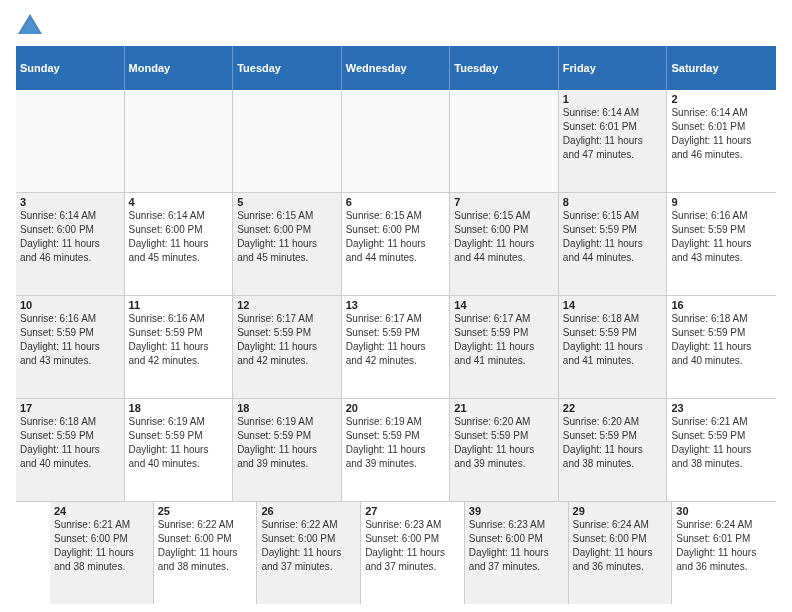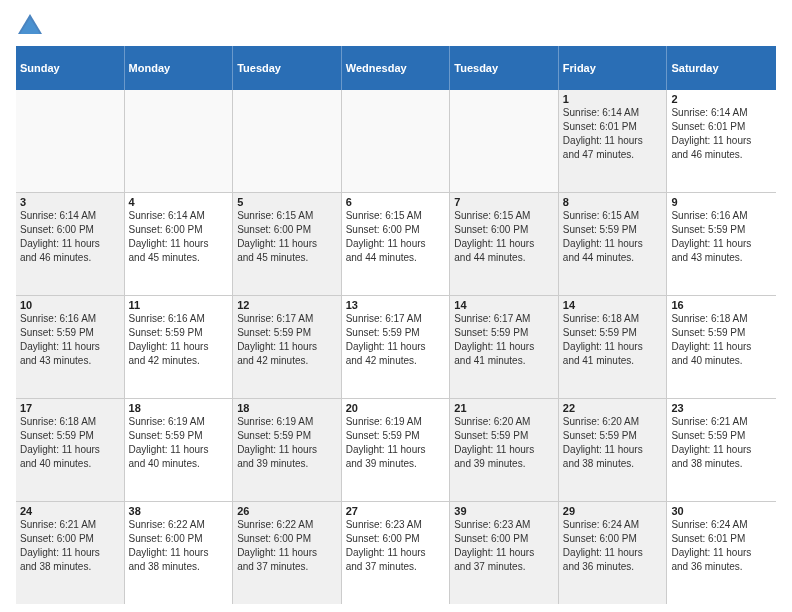--- a/index.html
+++ b/index.html
@@ -82,21 +82,21 @@
       display: flex;
       flex-direction: column;
       flex: 1;
     }
     .cal-row {
       display: grid;
       grid-template-columns: repeat(7, 1fr);
       flex: 1;
       border-bottom: 1px solid #ccc;
     }
-    .cal-row:last-child { border-bottom: none; }
+    .cal-row:last-child { border-bottom: none; margin-left: 34px; }
     .cal-cell {
       border-right: 1px solid #ccc;
       padding: 3px 4px;
       font-size: 9.2px;
       color: #333;
       background: #fff;
       vertical-align: top;
     }
     .cal-cell:last-child { border-right: none; }
     .cal-cell.empty { background: #f9f9f9; }
@@ -250,21 +250,21 @@
             <span class="day-num">23</span>
             <div class="cal-cell-text">Sunrise: 6:21 AM<br>Sunset: 5:59 PM<br>Daylight: 11 hours<br>and 38 minutes.</div>
           </div>
         </div>
         <div class="cal-row">
           <div class="cal-cell shaded">
             <span class="day-num">24</span>
             <div class="cal-cell-text">Sunrise: 6:21 AM<br>Sunset: 6:00 PM<br>Daylight: 11 hours<br>and 38 minutes.</div>
           </div>
           <div class="cal-cell">
-            <span class="day-num">38</span>
+            <span class="day-num">25</span>
             <div class="cal-cell-text">Sunrise: 6:22 AM<br>Sunset: 6:00 PM<br>Daylight: 11 hours<br>and 38 minutes.</div>
           </div>
           <div class="cal-cell shaded">
             <span class="day-num">26</span>
             <div class="cal-cell-text">Sunrise: 6:22 AM<br>Sunset: 6:00 PM<br>Daylight: 11 hours<br>and 37 minutes.</div>
           </div>
           <div class="cal-cell">
             <span class="day-num">27</span>
             <div class="cal-cell-text">Sunrise: 6:23 AM<br>Sunset: 6:00 PM<br>Daylight: 11 hours<br>and 37 minutes.</div>
           </div>

